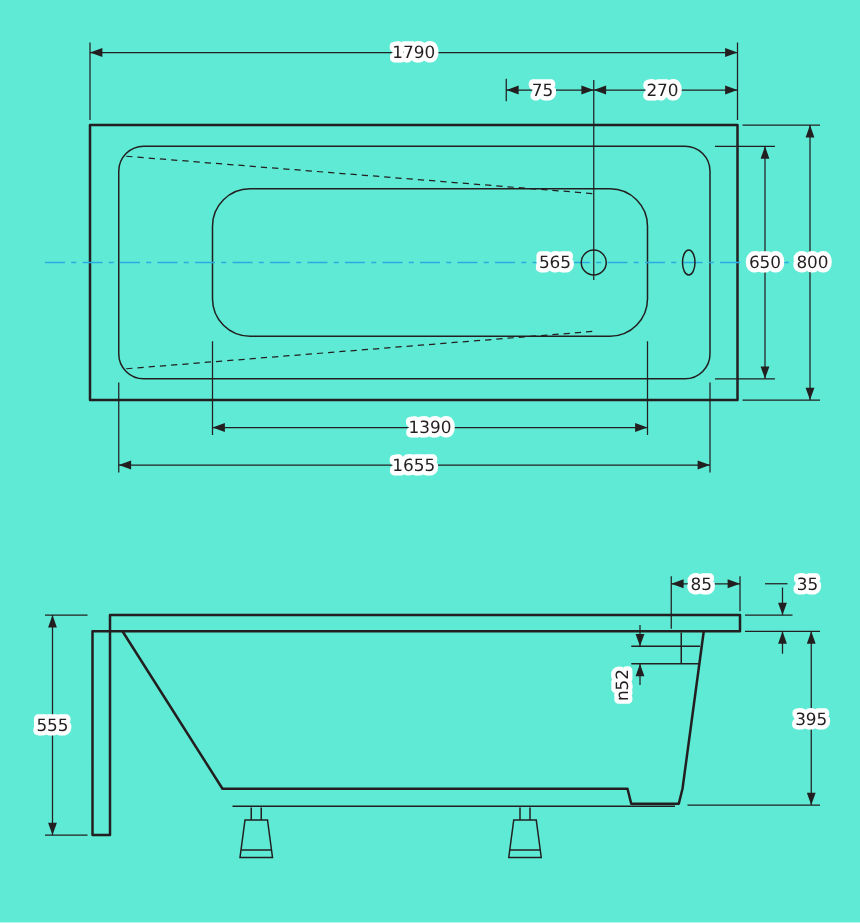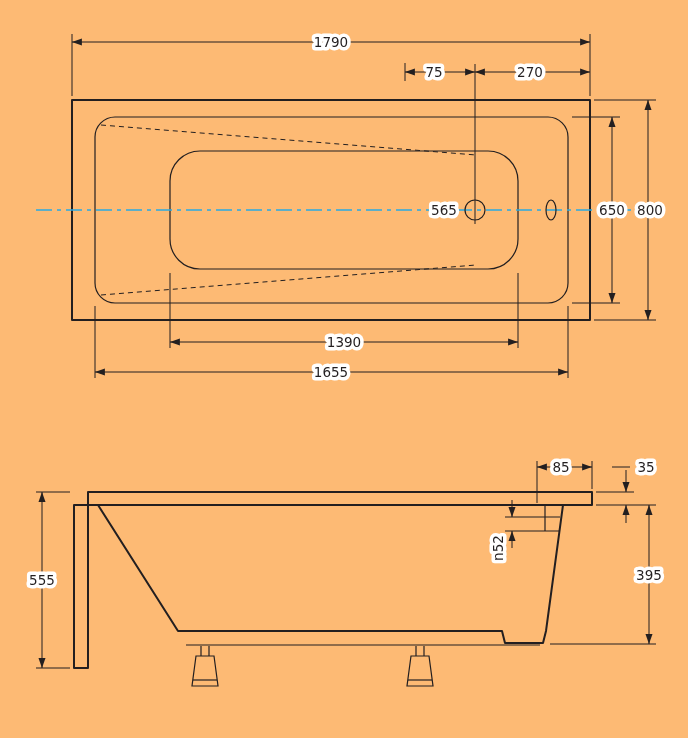--- a/index.html
+++ b/index.html
@@ -5,21 +5,21 @@
   html, body {
     margin: 0;
     padding: 0;
     background: #ffffff;
     font-family: "DejaVu Sans", sans-serif;
   }
   .canvas {
     position: relative;
     width: 688px;
     height: 738px;
-    background: #fdba74;
+    background: #5eead4;
     overflow: hidden;
   }
   svg { display: block; }
 
   .ol   { fill: none; stroke: #231f20; stroke-width: 2;   stroke-linejoin: round; }
   .thin { fill: none; stroke: #231f20; stroke-width: 1.2; }
   .ext  { fill: none; stroke: #231f20; stroke-width: 1;   }
   .dim  { fill: none; stroke: #231f20; stroke-width: 1;   }
   .dash { fill: none; stroke: #231f20; stroke-width: 1;   stroke-dasharray: 5 4; }
   .cl   { fill: none; stroke: #29abe2; stroke-width: 1.3; stroke-dasharray: 16 5 4 5; }

